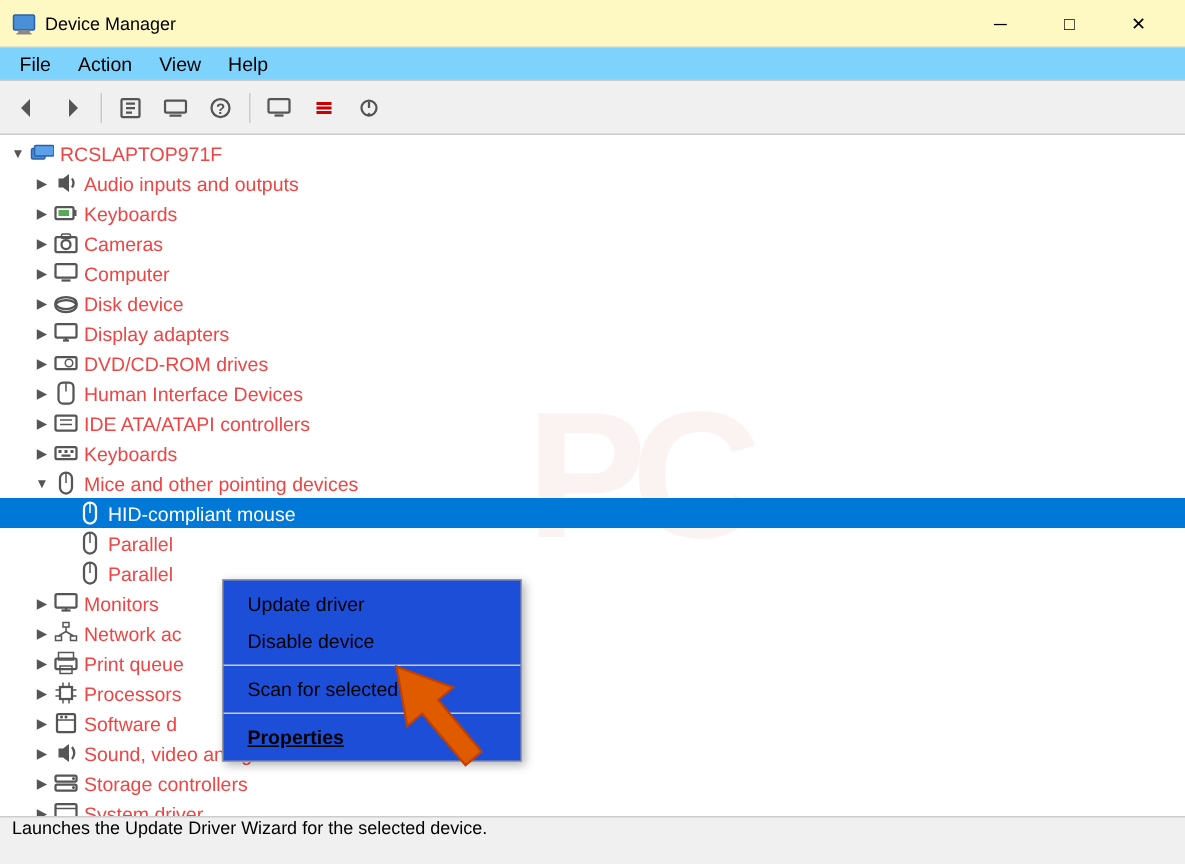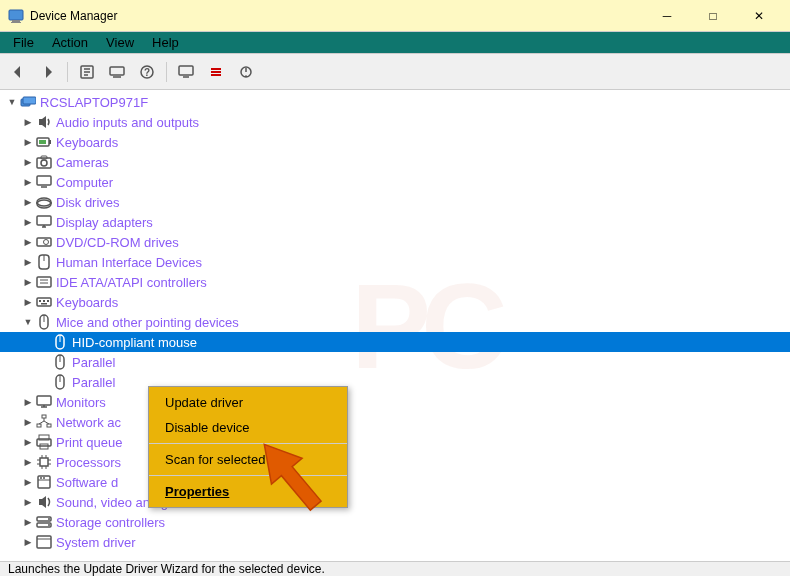--- a/index.html
+++ b/index.html
@@ -47,21 +47,21 @@
       font-size: 12px;
       display: flex;
       align-items: center;
       justify-content: center;
       color: #000;
     }
 
     
     .menu-bar {
       height: 22px;
-      background: #0f766e;
+      background: #7dd3fc;
       display: flex;
       align-items: center;
       padding: 0 4px;
       border-bottom: 1px solid #ccc;
     }
     .menu-item {
       padding: 2px 8px;
       font-size: 13px;
       cursor: pointer;
       border: 1px solid transparent;
@@ -134,21 +134,21 @@
       height: 16px;
       margin-right: 4px;
       display: flex;
       align-items: center;
       justify-content: flex-start;
       flex-shrink: 0;
     }
 
     .tree-label {
       font-size: 13px;
-      color: #8b5cf6;
+      color: #ef4444;
     }
 
     
     .indent-0 { padding-left: 4px; }
     .indent-1 { padding-left: 20px; }
     .indent-2 { padding-left: 36px; }
 
     
     .watermark {
       position: absolute;
@@ -163,21 +163,21 @@
       user-select: none;
       letter-spacing: -10px;
       z-index: 0;
     }
 
     
     .context-menu {
       position: absolute;
       top: 296px;
       left: 148px;
-      background: #eab308;
+      background: #1d4ed8;
       border: 1px solid #999;
       box-shadow: 2px 2px 6px rgba(0,0,0,0.3);
       width: 200px;
       z-index: 100;
       padding: 3px 0;
     }
     .ctx-item {
       padding: 5px 16px;
       font-size: 13px;
       cursor: pointer;
@@ -196,21 +196,21 @@
       top: 340px;
       left: 245px;
       width: 80px;
       height: 80px;
       z-index: 200;
       pointer-events: none;
     }
 
     
     .status-bar {
-      height: 15px;
+      height: 32px;
       background: #f0f0f0;
       border-top: 1px solid #ccc;
       display: flex;
       align-items: flex-start;
       padding: 0 8px;
       font-size: 12px;
       color: #000;
     }
 
     
@@ -361,21 +361,21 @@
   <div class="tree-item indent-1">
     <span class="tree-expander">▶</span>
     <span class="tree-icon">
       <svg width="16" height="16" viewBox="0 0 16 16">
         <ellipse cx="8" cy="8" rx="7" ry="4" fill="none" stroke="#555" stroke-width="1.5"></ellipse>
         <line x1="1" y1="8" x2="1" y2="10" stroke="#555" stroke-width="1.5"></line>
         <line x1="15" y1="8" x2="15" y2="10" stroke="#555" stroke-width="1.5"></line>
         <ellipse cx="8" cy="10" rx="7" ry="4" fill="none" stroke="#555" stroke-width="1.5"></ellipse>
       </svg>
     </span>
-    <span class="tree-label">Disk drives</span>
+    <span class="tree-label">Disk device</span>
   </div>
 
   <div class="tree-item indent-1">
     <span class="tree-expander">▶</span>
     <span class="tree-icon">
       <svg width="16" height="16" viewBox="0 0 16 16">
         <rect x="1" y="2" width="14" height="9" rx="1" fill="none" stroke="#555" stroke-width="1.5"></rect>
         <line x1="6" y1="13" x2="10" y2="13" stroke="#555" stroke-width="1.5"></line>
         <line x1="8" y1="11" x2="8" y2="13" stroke="#555" stroke-width="1.5"></line>
       </svg>

